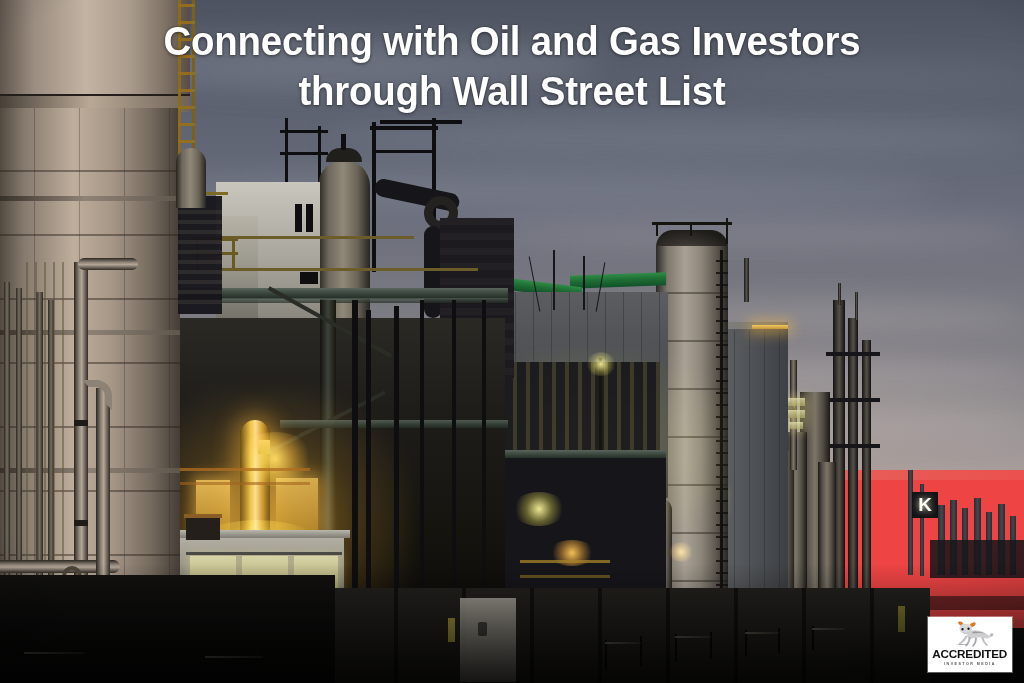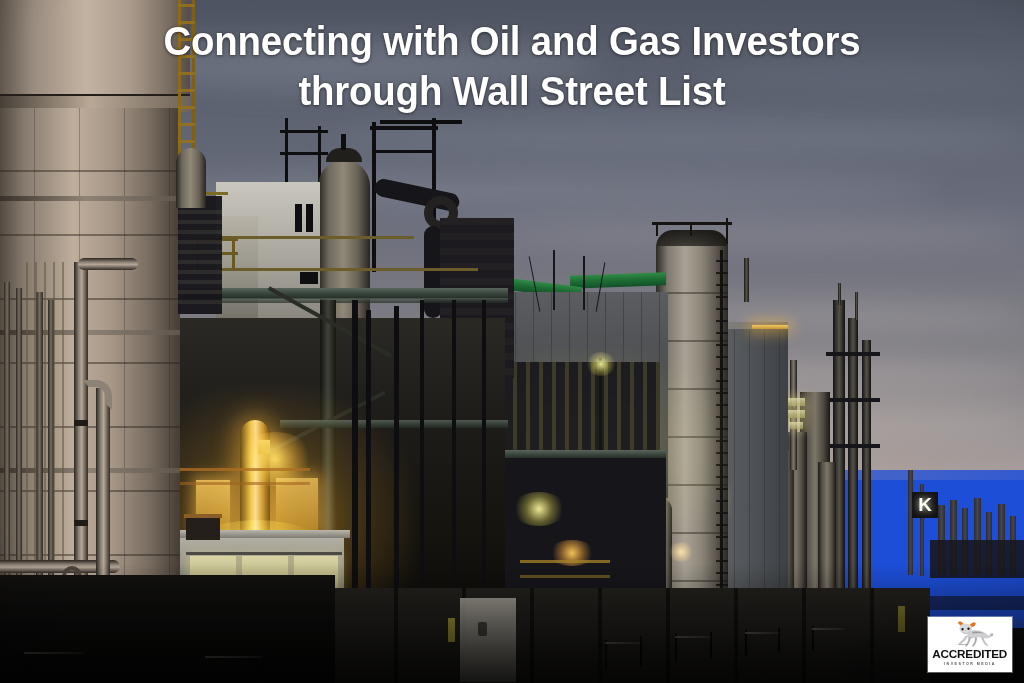--- a/index.html
+++ b/index.html
@@ -6,21 +6,21 @@
   * { margin:0; padding:0; box-sizing:border-box; }
   html,body{ background:#000; }
   body{
     font-family:"Liberation Sans", sans-serif;
     width:1024px; height:683px; overflow:hidden; position:relative;
   }
 
   
   #banner{
     position:relative; width:1024px; height:683px; overflow:hidden;
-    background:#1d4ed8;
+    background:#ef4444;
   }
 
   
   .sky{
     position:absolute; left:0; top:0; width:1024px; height:470px;
     background:
       linear-gradient(to bottom,
         #4d5360 0%,
         #555b68 10%,
         #5c6270 22%,

